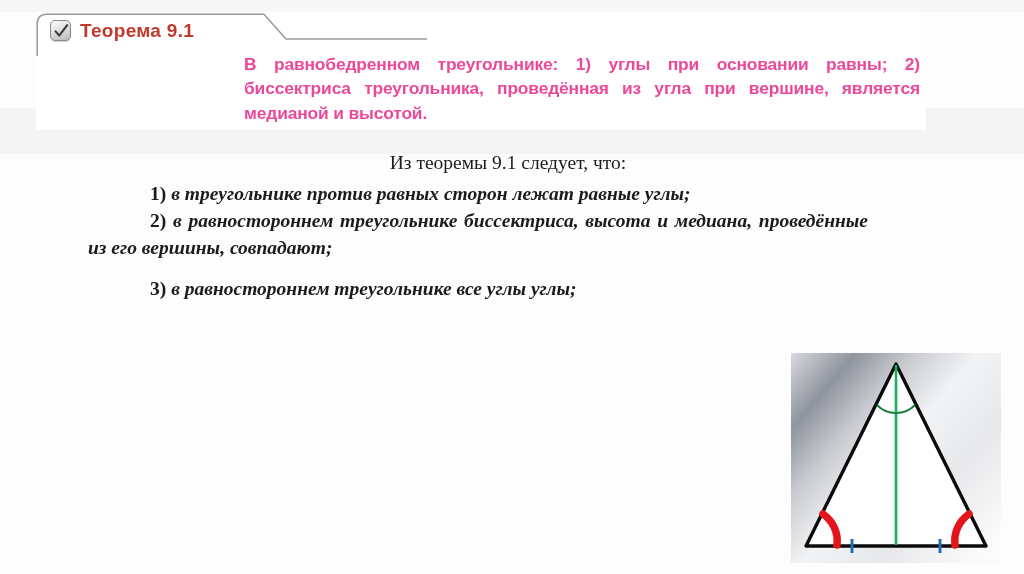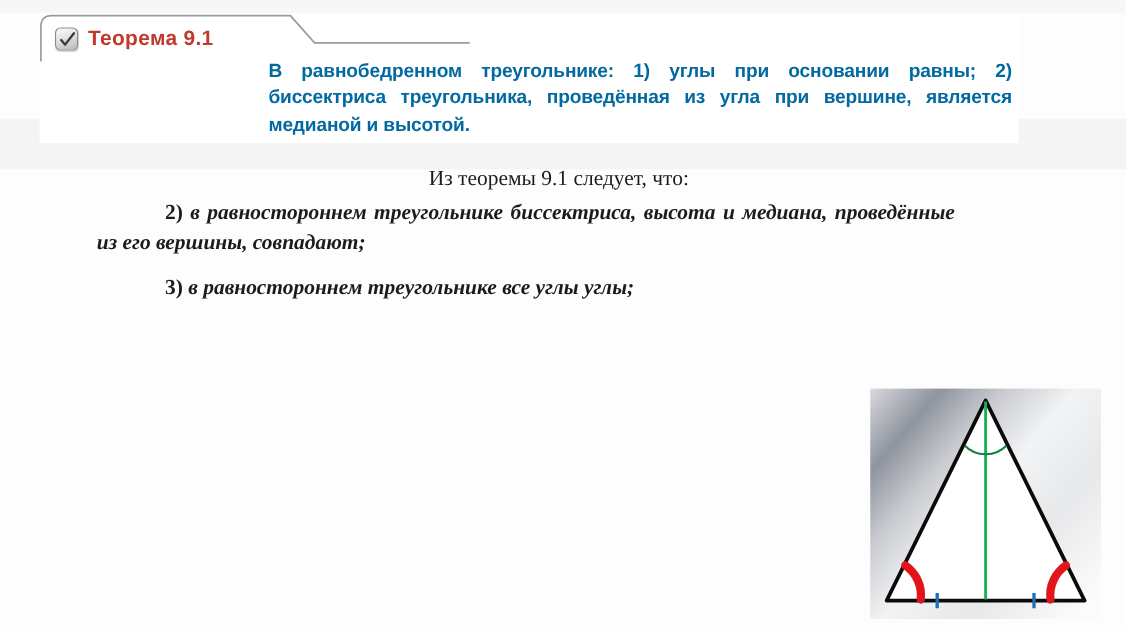--- a/index.html
+++ b/index.html
@@ -53,21 +53,21 @@
     width: 392px;
     height: 44px;
   }
   #theorem-tab svg { display:block; }
 
   #tab-label-row {
     position: absolute;
     left: 14px;
     top: 8px;
     display: flex;
-    align-items: flex-end;
+    align-items: flex-start;
     gap: 9px;
     height: 26px;
   }
 
   .check-box-icon {
     width: 21px;
     height: 21px;
     border-radius: 5px;
     background: linear-gradient(160deg,#fdfdfd 0%,#e3e3e3 42%,#b9b9b9 100%);
     border: 1.3px solid #8a8a8a;
@@ -95,21 +95,21 @@
   
   #theorem-statement {
     position: absolute;
     left: 208px;
     top: 40px;
     width: 676px;
     font-family: "Liberation Sans", "DejaVu Sans", sans-serif;
     font-weight: bold;
     font-size: 17.4px;
     line-height: 24.3px;
-    color: #0369a1;
+    color: #ec4899;
     text-align: justify;
     text-justify: inter-word;
     letter-spacing: -0.15px;
   }
   #theorem-statement p { margin: 0; }
 
   
   #consequences {
     position: absolute;
     left: 88px;
@@ -179,20 +179,21 @@
 
     <div id="theorem-statement">
       <p>В равнобедренном треугольнике: 1) углы при основании равны; 2) биссектриса треугольника, проведённая из угла при вершине, является медианой и высотой.</p>
     </div>
   </div>
 
   <div id="consequences">
 
     <p class="lead-line">Из теоремы 9.1 следует, что:</p>
 
+    <p class="item"><span class="num">1)</span>&nbsp;<span>в треугольнике против равных сторон лежат равные углы;</span></p>
 
     <p class="item"><span class="num">2)</span>&nbsp;<span>в равностороннем треугольнике биссектриса, высота и медиана, проведённые из его вершины, совпадают;</span></p>
 
     <p class="item gap"><span class="num">3)</span>&nbsp;<span>в равностороннем треугольнике все углы углы;</span></p>
 
   </div>
 
   <div id="triangle-figure">
     <svg width="210" height="210" viewBox="0 0 210 210" xmlns="http://www.w3.org/2000/svg">
       <defs>

